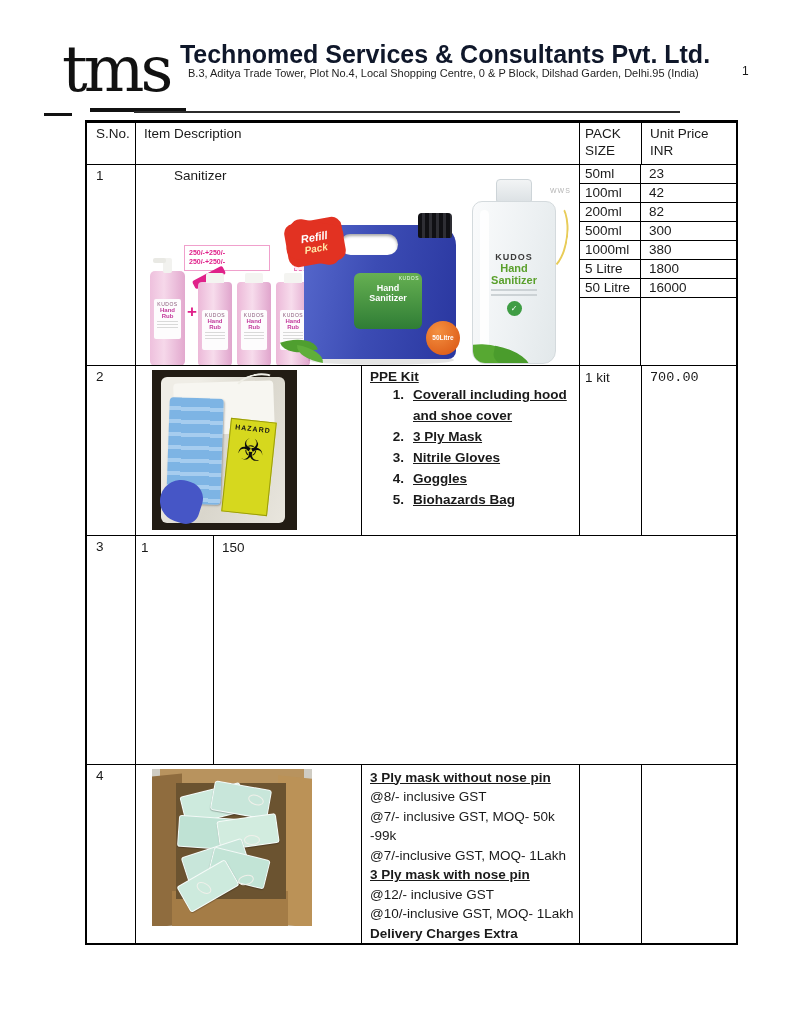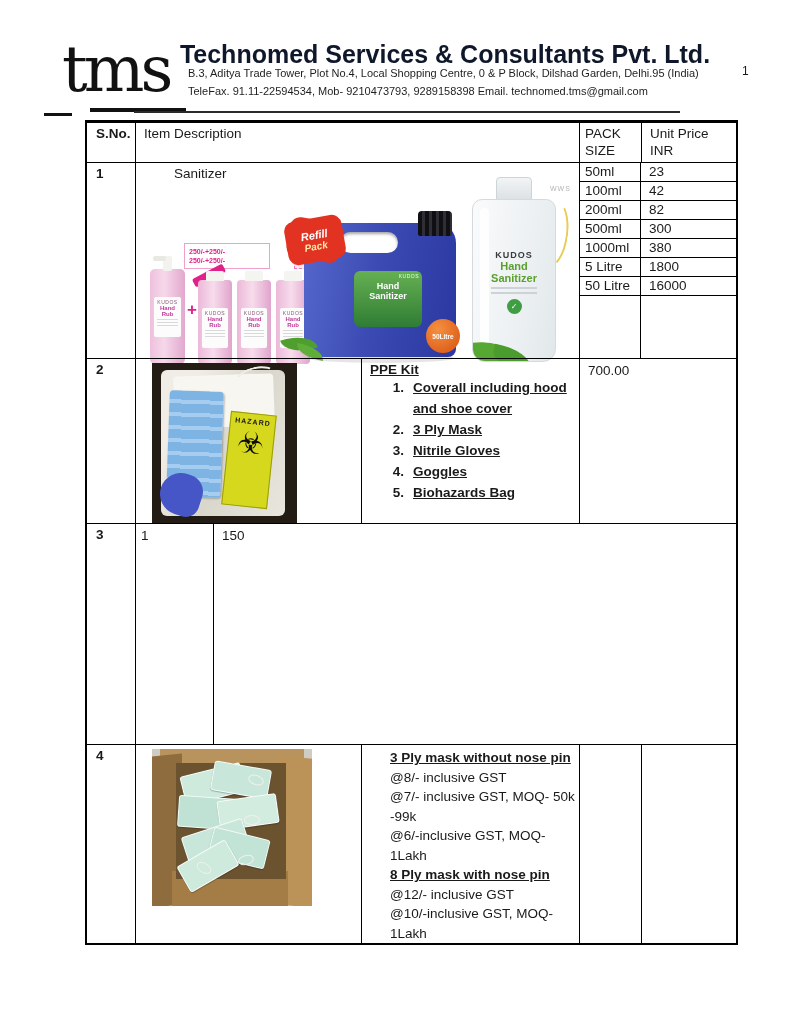--- a/index.html
+++ b/index.html
@@ -20,21 +20,21 @@
   .pagenum { position:absolute; left:742px; top:64px; font-size:12px; }
 
   
   .ptable { position:absolute; left:85px; top:120px; width:653px; height:825px;
             border:2px solid #000; border-top-width:3px; background:#fff;
             display:flex; flex-direction:column; font-size:13.5px; }
   .tr { display:flex; border-top:1px solid #000; position:relative; }
   .tr:first-child { border-top:none; }
   .thead { height:41px; } .r1 { height:203px; } .r2 { height:171px; } .r3 { height:230px; } .r4 { flex:1; }
   .c { position:relative; }
-  .c-sno   { width:48px; padding:3px 0 0 9px;font-weight:bold; }
+  .c-sno   { width:48px; padding:3px 0 0 9px; }
   .c-desc  { width:444px; border-left:1px solid #000; position:relative; }
   .c-pack  { width:62px; border-left:1px solid #000; padding:2px 0 0 5px; line-height:17px; }
   .c-price { flex:1; border-left:1px solid #000; padding:2px 0 0 8px; line-height:17px; }
   .hdr-item { padding:3px 0 0 8px; }
 
   
   .pp  { flex:1; border-left:1px solid #000; display:flex; flex-direction:column; }
   .ppr { display:flex; height:19px; border-bottom:1px solid #000; line-height:16px; }
   .ppr.filler { flex:1; border-bottom:none; }
   .ppk { width:61px; border-right:1px solid #000; padding:1px 0 0 5px; }
@@ -196,21 +196,20 @@
 <div class="page">
 
   <div class="logo">
     <span>tms</span>
   </div>
   <div class="logo-bar"></div>
   <div class="rule-short"></div>
   <div class="rule-long"></div>
   <h1 class="title">Technomed Services &amp; Consultants Pvt. Ltd.</h1>
   <div class="addr a1">B.3, Aditya Trade Tower, Plot No.4, Local Shopping Centre, 0 &amp; P Block, Dilshad Garden, Delhi.95 (India)</div>
-  <div class="addr a2">TeleFax. 91.11-22594534, Mob- 9210473793, 9289158398 Email. technomed.tms@gmail.com</div>
   <div class="pagenum">1</div>
 
   <div class="ptable">
 
     <div class="tr thead">
       <div class="c c-sno">S.No.</div>
       <div class="c c-desc hdr-item">Item Description</div>
       <div class="c c-pack">
         <div>PACK</div>
         <div>SIZE</div>
@@ -365,32 +364,33 @@
           <div class="li">
             <span class="linum">4.</span>
             <span class="litext">Goggles</span>
           </div>
           <div class="li">
             <span class="linum">5.</span>
             <span class="litext">Biohazards Bag</span>
           </div>
         </div>
       </div>
-      <div class="c c-price" style="padding-top:3px;">700.00</div>
+      <div class="c c-pack" style="padding-top:3px;">1 kit</div>
+      <div class="c c-price" style="padding-top:3px;font-family:Liberation Mono, monospace;">700.00</div>
     </div>
 
     <div class="tr r3">
       <div class="c c-sno">3</div>
       <div class="c c-pack" style="padding-top:3px;">1</div>
       <div class="c c-price" style="padding-top:3px;margin-left:16px;">150</div>
     </div>
 
     <div class="tr r4">
       <div class="c c-sno">4</div>
-      <div class="c c-desc" style="display:flex;gap:20px;">
+      <div class="c c-desc" style="display:flex;">
         <div class="photo-cell">
           <div class="r4photo">
             <div class="bx-back"></div>
             <div class="bx-left"></div>
             <div class="bx-right"></div>
             <div class="bx-front"></div>
             <div class="bx-in">
               <div class="mk m1"></div>
               <div class="mk m2"></div>
               <div class="mk m3"></div>
@@ -402,24 +402,25 @@
               <div class="lp lp2"></div>
               <div class="lp lp3"></div>
               <div class="lp lp4"></div>
             </div>
           </div>
         </div>
         <div class="tcell">
           <div class="r4line r4h">3 Ply mask without nose pin</div>
           <div class="r4line">@8/- inclusive GST</div>
           <div class="r4line">@7/- inclusive GST, MOQ- 50k -99k</div>
-          <div class="r4line">@6/-inclusive GST, MOQ- 1Lakh</div>
-          <div class="r4line r4h">8 Ply mask with nose pin</div>
+          <div class="r4line">@7/-inclusive GST, MOQ- 1Lakh</div>
+          <div class="r4line r4h">3 Ply mask with nose pin</div>
           <div class="r4line">@12/- inclusive GST</div>
           <div class="r4line">@10/-inclusive GST, MOQ- 1Lakh</div>
+          <div class="r4line r4f">Delivery Charges Extra</div>
         </div>
       </div>
       <div class="c c-pack"></div>
       <div class="c c-price"></div>
     </div>
 
   </div>
 </div>
 
 </body></html>

